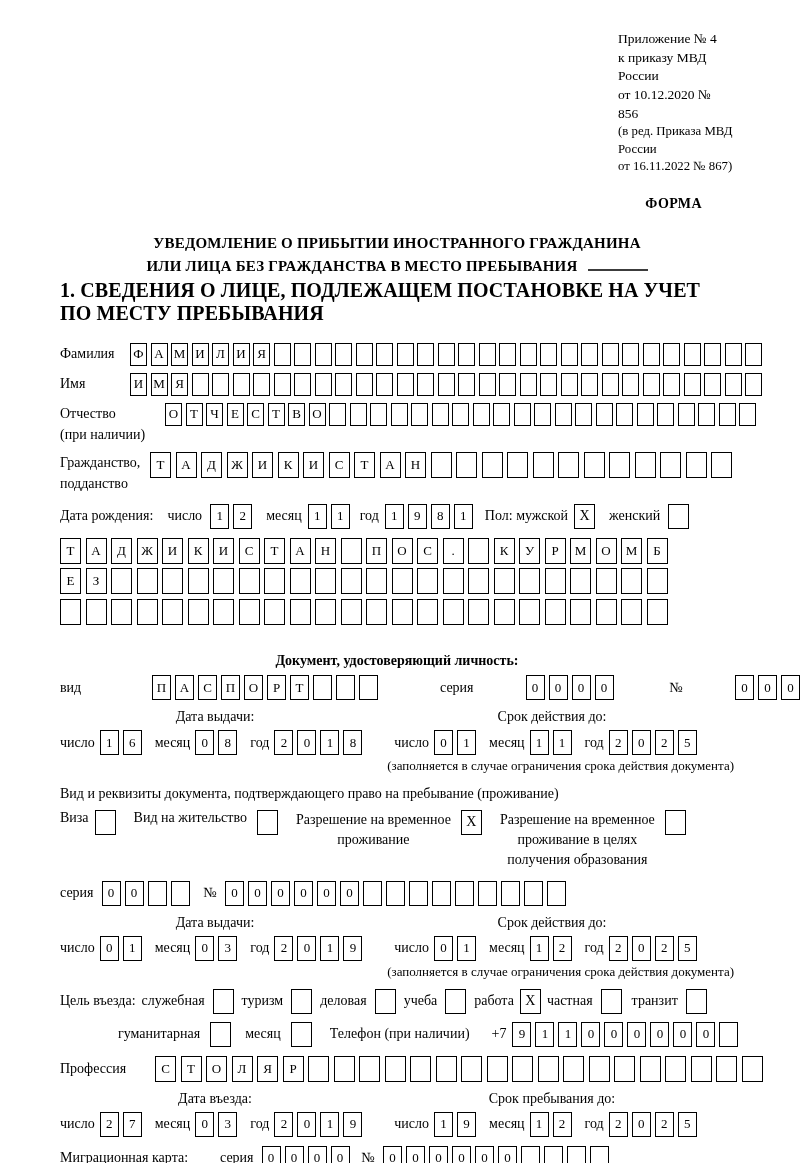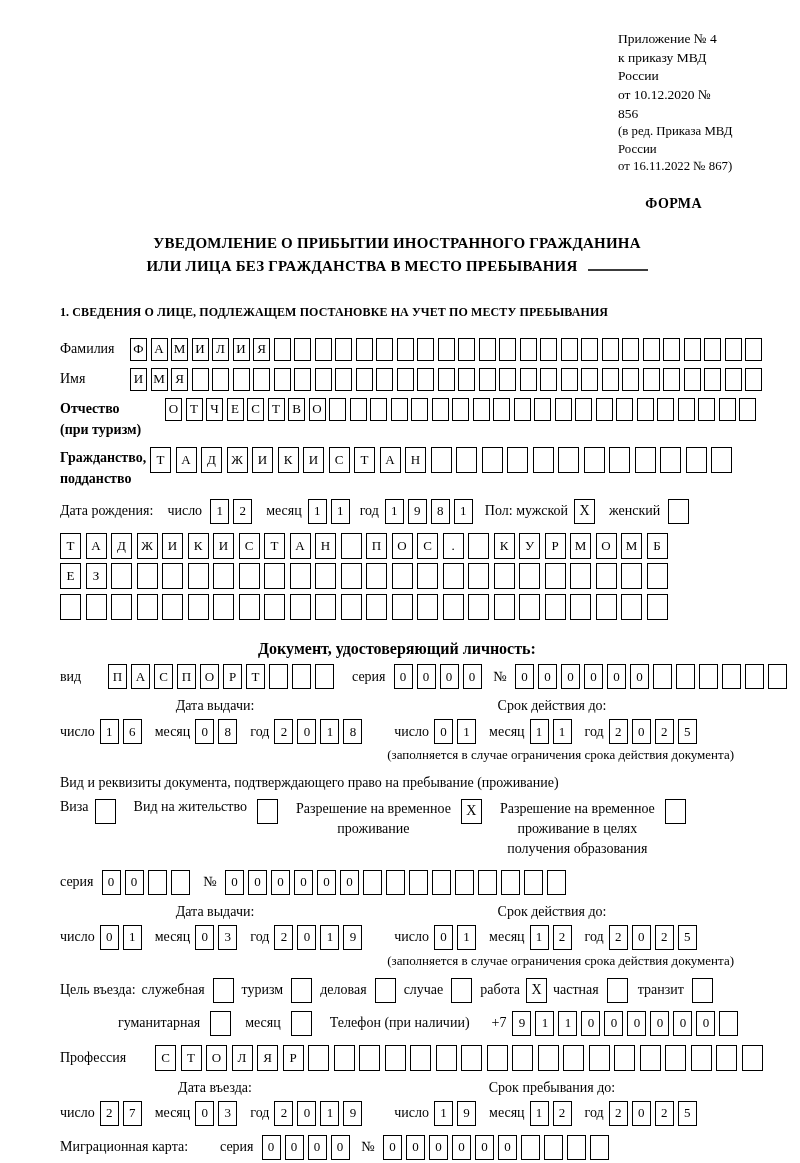--- a/index.html
+++ b/index.html
@@ -8,37 +8,37 @@
   .page{box-sizing:border-box;width:760px;height:1163px;padding:30px 26px 0 60px;}
 
   
   .hdr{margin-left:558px;line-height:1.38;font-size:13.5px;}
   .hdr .small{font-size:12.8px;}
   .forma{font-weight:bold;text-align:right;padding-right:32px;margin-top:20px;font-size:14px;letter-spacing:.4px;}
 
   
   .title{text-align:center;font-weight:bold;font-size:15px;line-height:1.55;margin-top:20px;letter-spacing:.2px;}
   .blank-line{display:inline-block;width:60px;border-bottom:2px solid #3c3c3c;margin-left:10px;}
-  .sec1{font-weight:bold;font-size:12px;margin-top:26px;letter-spacing:.1px;}
+  .sec1{font-weight:bold;font-size:20px;letter-spacing:.1px;}
 
   
   .frow{display:flex;align-items:center;margin-top:7px;}
   .frow-top{display:flex;align-items:flex-start;margin-top:7px;}
   .lbl{flex:none;}
-  .lblcol{flex:none;line-height:1.5;font-weight:bold;}
+  .lblcol{flex:none;line-height:1.5;}
   .cells{display:flex;flex:none;}
   .cell{box-sizing:border-box;border:1.5px solid #000;background:#fff;flex:none;
         display:flex;align-items:center;justify-content:center;font-size:13px;}
   .sz-sm > .cell{width:17px;height:23px;margin-right:3.5px;}
   .sz-md > .cell{width:19px;height:25px;margin-right:4px;}
   .sz-lg > .cell{width:21px;height:26px;margin-right:4.5px;}
   .cbx{box-sizing:border-box;width:21px;height:25px;border:1.6px solid #000;background:#fff;flex:none;
        display:inline-flex;align-items:center;justify-content:center;font-size:14px;}
   .stack > div{margin-bottom:4.5px;}
-  .doc-head{text-align:center;font-weight:bold;margin-top:16px;font-size:16px;}
+  .doc-head{text-align:center;font-weight:bold;margin-top:24px;font-size:14px;}
   .dategrp{display:flex;align-items:center;}
   .dategrp .lbl{margin-right:5px;}
   .dategrp .cells{margin-right:9px;}
   .two-col{display:flex;margin-top:9px;}
   .col-head{text-align:center;margin-bottom:5px;}
   .note{font-size:13px;}
   .note-right{text-align:right;margin-top:3px;}
   .cbx-block{display:flex;align-items:flex-start;}
   .cbx-text{text-align:center;line-height:1.45;}
   .g6{margin-right:6px;} .g8{margin-right:8px;} .g10{margin-right:10px;} .g14{margin-right:14px;} .g18{margin-right:18px;}
@@ -136,21 +136,21 @@
         <div class="cell"></div>
         <div class="cell"></div>
         <div class="cell"></div>
         <div class="cell"></div>
       </div>
   </div>
 
   <div class="frow-top">
     <div class="lblcol" style="width:105px;">
       <div>Отчество</div>
-      <div>(при туризм)</div>
+      <div>(при наличии)</div>
     </div>
     <div class="cells sz-sm">
         <div class="cell">О</div>
         <div class="cell">Т</div>
         <div class="cell">Ч</div>
         <div class="cell">Е</div>
         <div class="cell">С</div>
         <div class="cell">Т</div>
         <div class="cell">В</div>
         <div class="cell">О</div>
@@ -313,21 +313,21 @@
           <div class="cell"></div>
           <div class="cell"></div>
           <div class="cell"></div>
           <div class="cell"></div>
         </div>
     </div>
   </div>
 
   <div class="doc-head">Документ, удостоверяющий личность:</div>
 
-  <div class="frow" style="margin-top:6px;">
+  <div class="frow" style="margin-top:6px;gap:44px;">
     <span class="lbl" style="width:48px;">вид</span>
     <div class="cells sz-md g14">
         <div class="cell">П</div>
         <div class="cell">А</div>
         <div class="cell">С</div>
         <div class="cell">П</div>
         <div class="cell">О</div>
         <div class="cell">Р</div>
         <div class="cell">Т</div>
         <div class="cell"></div>
@@ -513,21 +513,21 @@
   <div class="note note-right">(заполняется в случае ограничения срока действия документа)</div>
 
   <div class="frow" style="margin-top:9px;">
     <span class="lbl g6">Цель въезда:</span>
     <span class="lbl g8">служебная</span>
     <div class="cbx g8"></div>
     <span class="lbl g8">туризм</span>
     <div class="cbx g8"></div>
     <span class="lbl g8">деловая</span>
     <div class="cbx g8"></div>
-    <span class="lbl g8">случае</span>
+    <span class="lbl g8">учеба</span>
     <div class="cbx g8"></div>
     <span class="lbl g6">работа</span>
     <div class="cbx g6">X</div>
     <span class="lbl g8">частная</span>
     <div class="cbx g10"></div>
     <span class="lbl g8">транзит</span>
     <div class="cbx"></div>
   </div>
 
   <div class="frow" style="margin-top:8px;padding-left:58px;">

